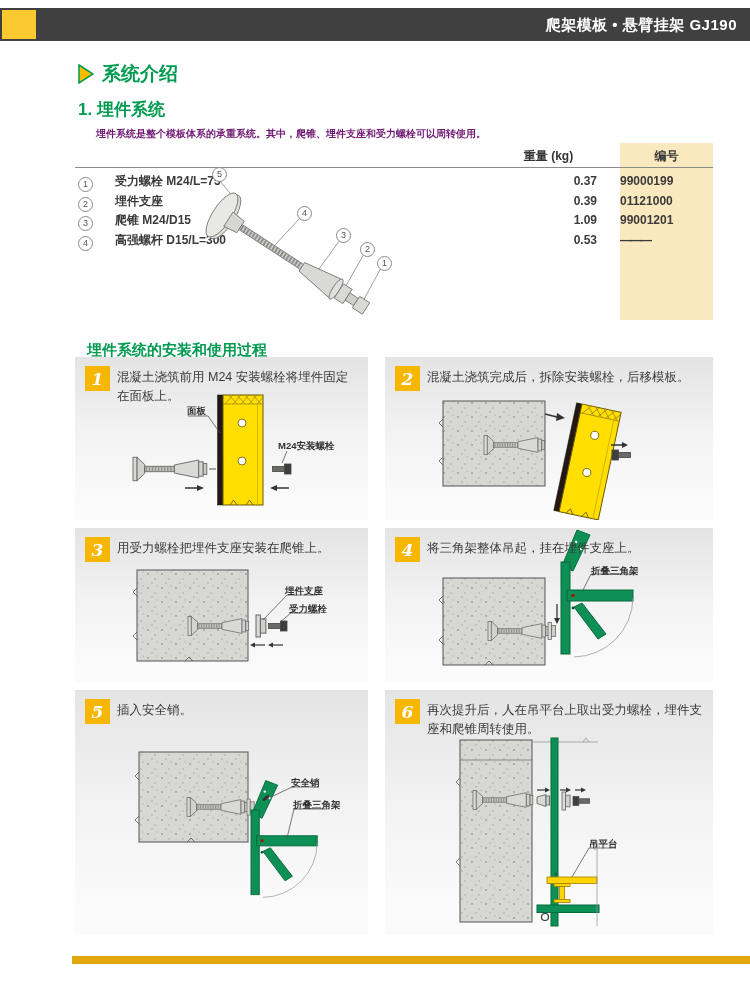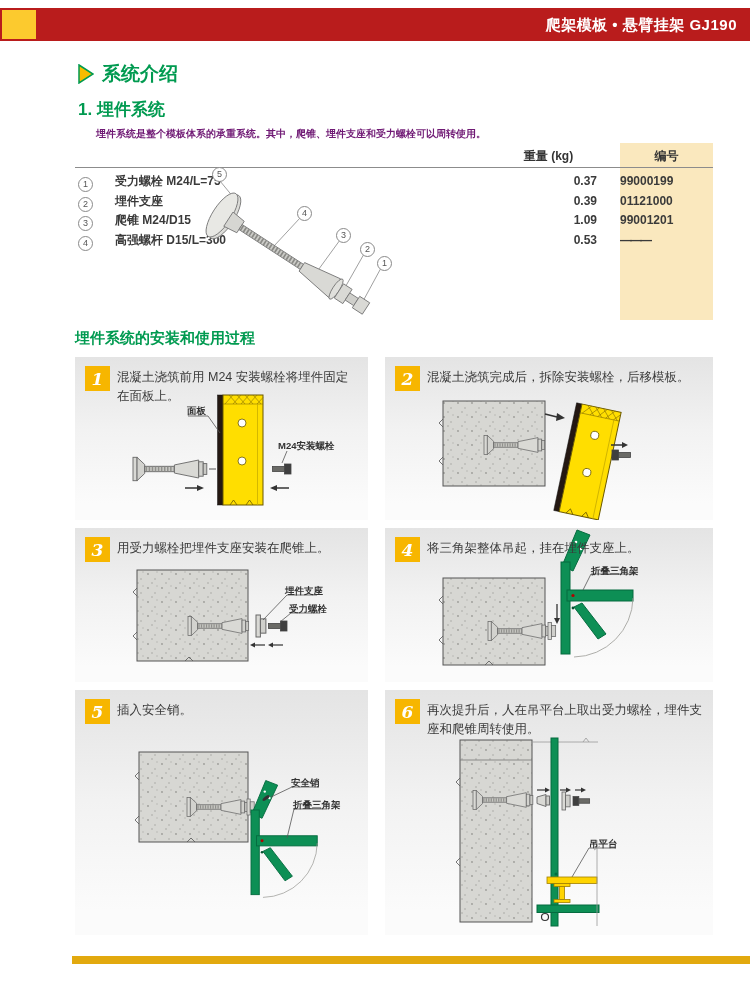--- a/index.html
+++ b/index.html
@@ -1,20 +1,20 @@
 <!DOCTYPE html>
 <html><head>
 <meta charset="utf-8">
 <style>
   html,body{margin:0;padding:0;background:#fff;}
   body{font-family:"Liberation Sans","DejaVu Sans",sans-serif;}
   .page{position:relative;width:750px;height:984px;background:#fff;overflow:hidden;}
   .abs{position:absolute;}
   
-  .topbar{position:absolute;left:0;top:8px;width:750px;height:33px;background:#b91c1c;}
+  .topbar{position:absolute;left:0;top:8px;width:750px;height:33px;background:#404040;}
   .topbar-accent{position:absolute;left:2px;top:2px;width:34px;height:29px;background:#fcca2e;}
   .topbar-title{position:absolute;right:13px;top:0;height:33px;line-height:33px;color:#fff;font-size:15px;font-weight:bold;letter-spacing:.5px;}
   
   .sec-title{position:absolute;left:102px;top:61px;font-size:19px;font-weight:bold;color:#009a50;}
   .sub-title{position:absolute;left:78px;top:98px;font-size:17px;font-weight:bold;color:#009a50;}
   .intro{position:absolute;left:96px;top:127px;font-size:10px;font-weight:bold;color:#701a75;}
   .install-title{position:absolute;left:75px;top:329px;font-size:15px;font-weight:bold;color:#009a50;}
   
   .code-col-bg{position:absolute;left:620px;top:143px;width:93px;height:177px;background:#fae8be;}
   .head-rule{position:absolute;left:75px;top:167px;width:638px;height:1px;background:#8c8c8c;}
@@ -150,21 +150,21 @@
       <rect x="176" y="-5" width="12" height="10" fill="#cfcfcb" stroke="#777"></rect>
       <rect x="188" y="-8" width="14" height="16" fill="#d9d9d5" stroke="#777"></rect>
     </g>
   </svg>
   <span class="callout" style="left:212px;top:167px">5</span>
   <span class="callout" style="left:297px;top:206px">4</span>
   <span class="callout" style="left:336px;top:228px">3</span>
   <span class="callout" style="left:360px;top:242px">2</span>
   <span class="callout" style="left:377px;top:256px">1</span>
 
-  <h3 class="install-title" style="margin:0">埋件系统的安装和使用过程</h3>
+  <h3 class="install-title" style="margin:12px">埋件系统的安装和使用过程</h3>
 
   <section class="panel" style="left:75px;top:357px;width:293px;height:163px">
     <svg class="fig" viewBox="0 0 293 163">
       <use href="#board" transform="translate(148,38)"></use>
       <use href="#asm" transform="translate(58,112) scale(0.9)"></use>
       <use href="#boltL" transform="translate(216,112) scale(-1,1)"></use>
       <line x1="134" y1="112" x2="141" y2="112" stroke="#555" stroke-width="1"></line>
       <g stroke="#555" stroke-width="0.8" fill="none">
         <polyline points="113,59 133,59 145,76"></polyline>
         <line x1="212" y1="94" x2="207" y2="106"></line>

